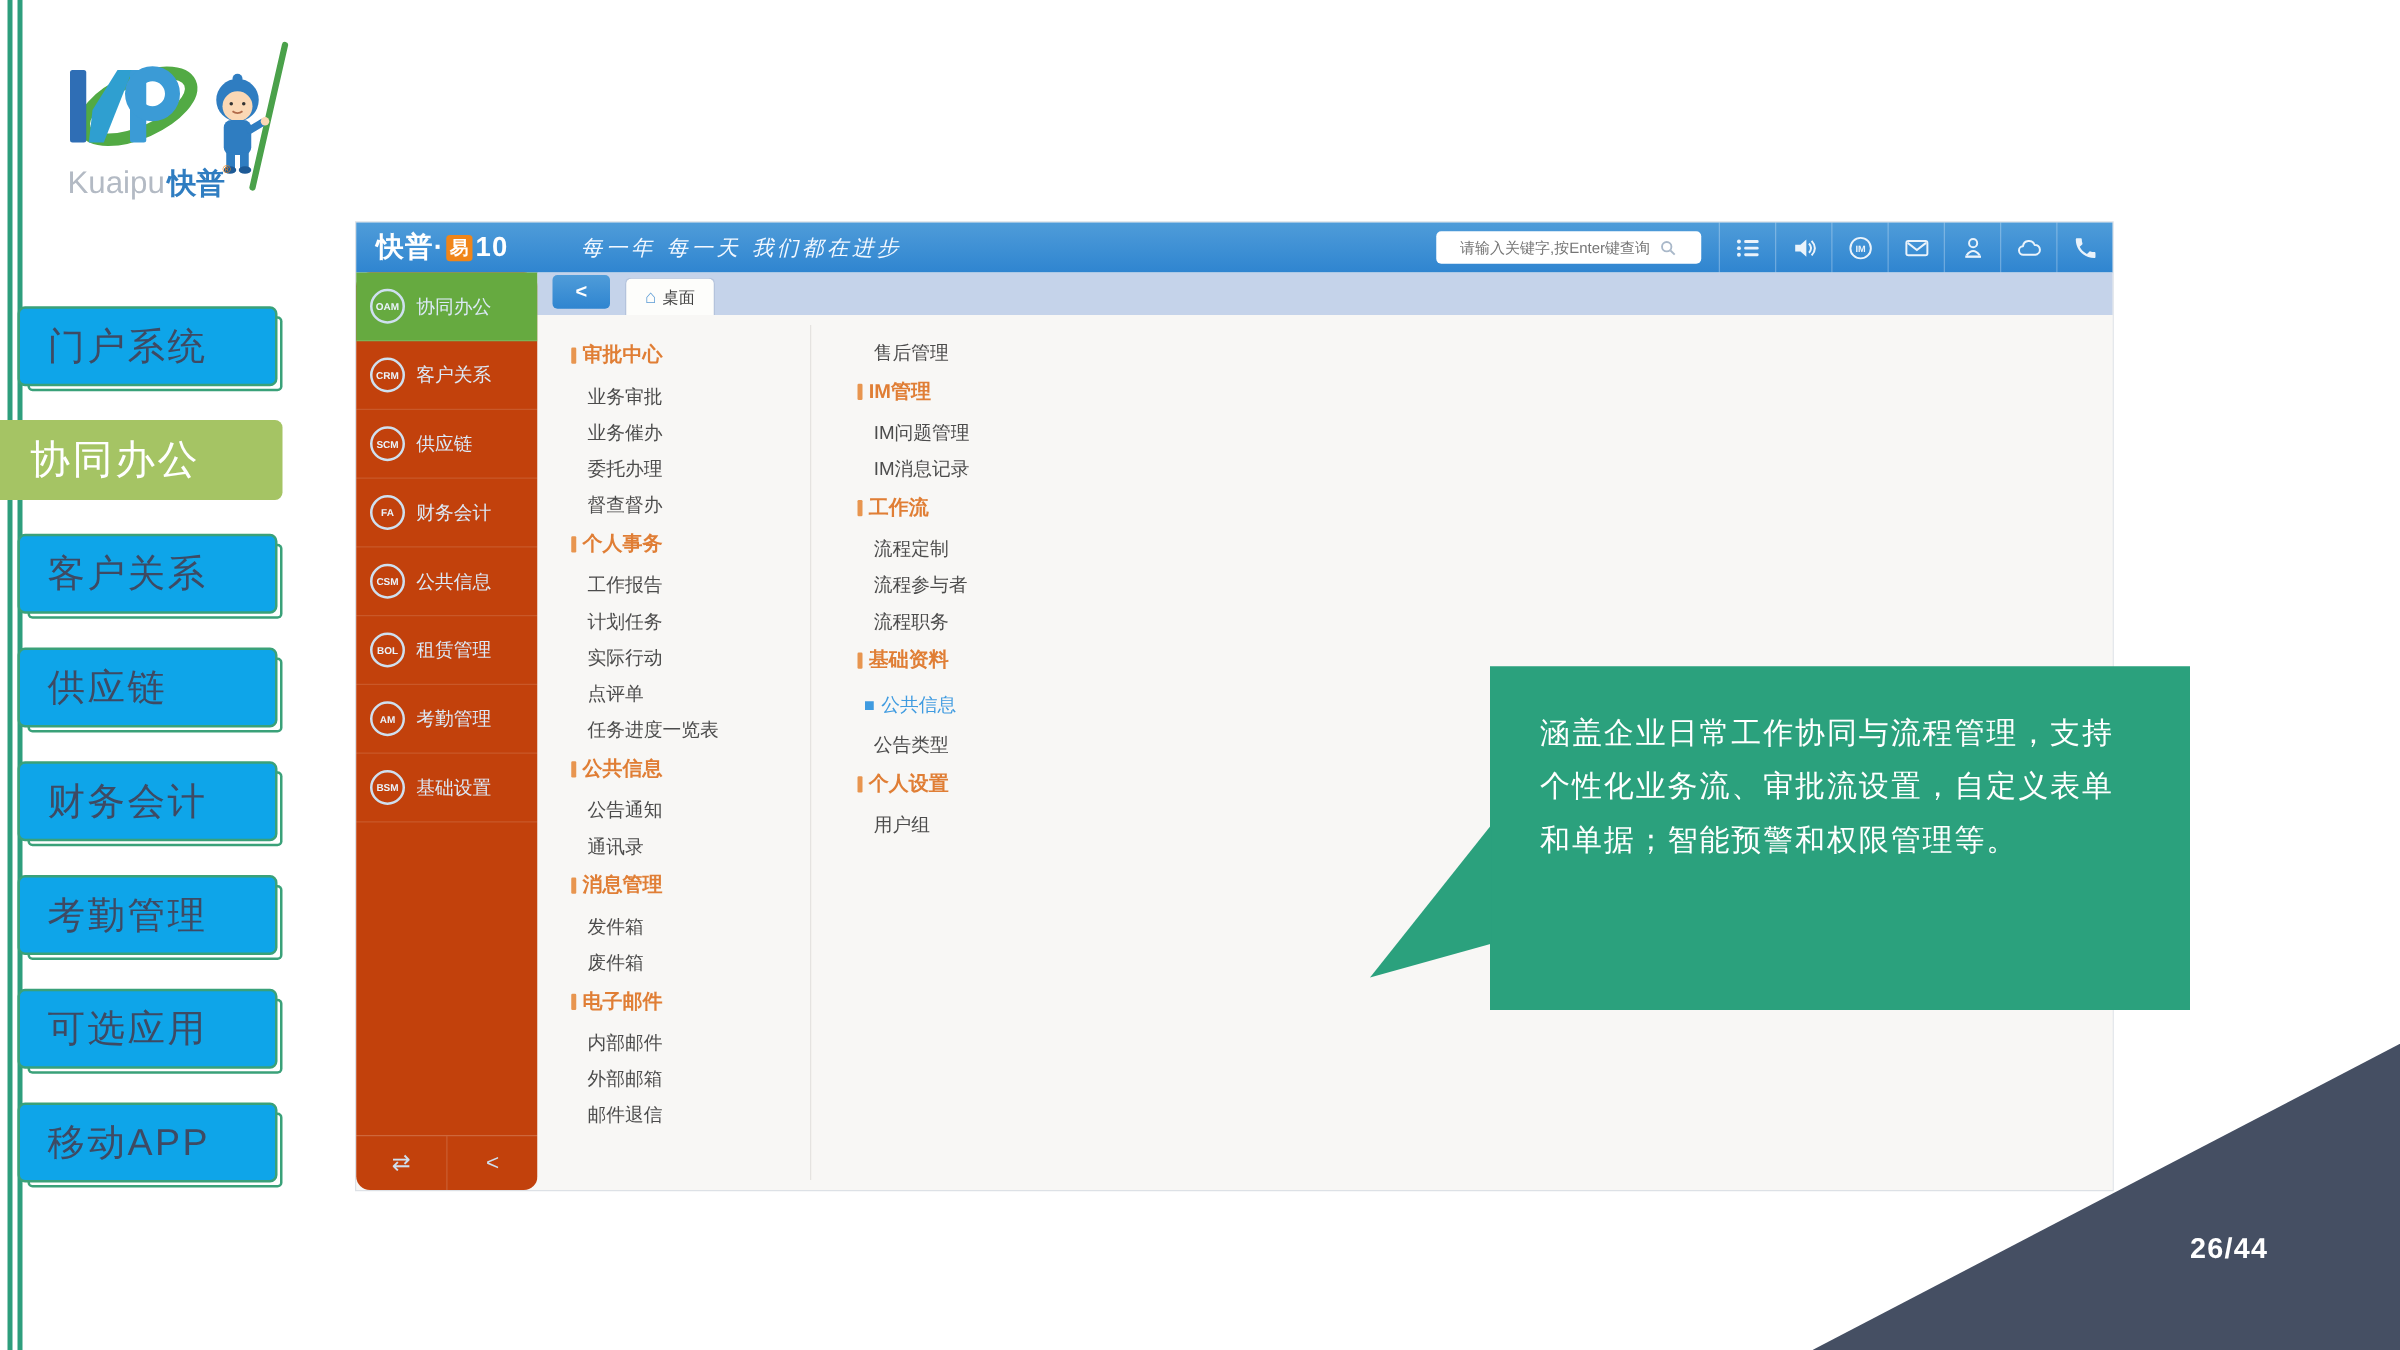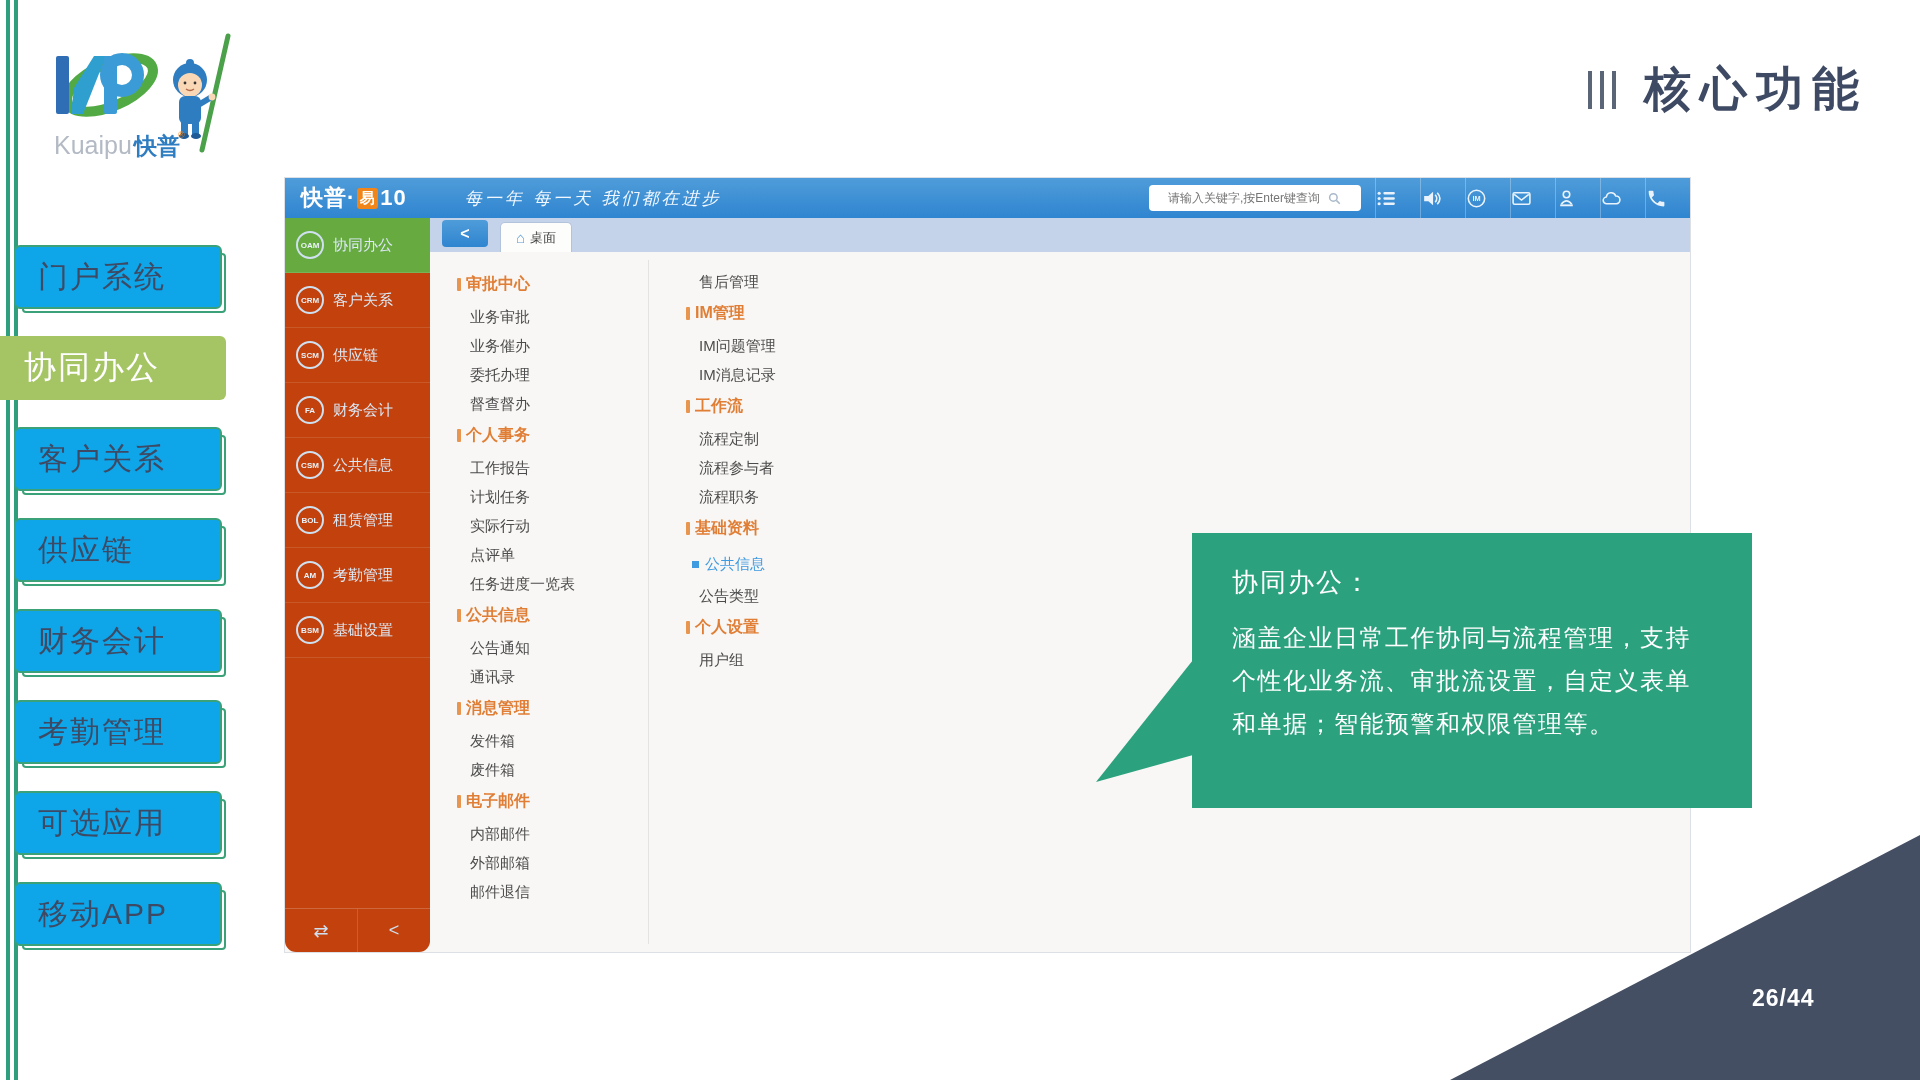--- a/index.html
+++ b/index.html
@@ -41,21 +41,21 @@
   .yi-box { width:21px; height:21px; background:#f08519; border-radius:3px; color:#fff; font-size:15px;
     display:flex; align-items:center; justify-content:center; margin:0 2px; }
   .slogan { margin-left:58px; color:#f2f8ff; font-size:17px; font-style:italic;
     font-family:"DejaVu Serif","Liberation Serif",serif; letter-spacing:3px; }
   .hspacer { flex:1; }
   .search-box { width:212px; height:26px; background:#fff; border-radius:4px; display:flex;
     align-items:center; padding:0 19px; }
   .search-box input { border:none; outline:none; flex:1; font-size:12px; color:#777; background:transparent; }
   .search-box svg { width:15px; height:15px; }
   .hicons { display:flex; align-items:stretch; height:40px; margin-left:14px; }
-  .hicon { width:45px; display:flex; align-items:center; 
+  .hicon { width:45px; display:flex; align-items:center; justify-content:center;
     border-left:1px solid rgba(255,255,255,.28); cursor:pointer; }
   .hicon svg { width:21px; height:21px; }
 
   
   .app-nav { position:absolute; left:0; top:40px; bottom:0; width:145px; background:#c2410c;border-radius:11px; }
   .nav-item { height:55px; display:flex; align-items:center; gap:9px; padding-left:11px;
     border-bottom:1px solid rgba(255,255,255,.12); color:#dce9f7; font-size:15px; cursor:pointer; }
   .nav-item .badge { width:28px; height:28px; border:2px solid #cfe0f0; border-radius:50%; flex:0 0 auto;
     display:flex; align-items:center; justify-content:center; font-size:8px; font-weight:bold; color:#eaf3fb; }
   .nav-item.v-active { background:#66aa40; }
@@ -129,28 +129,20 @@
     <circle cx="174" cy="69" r="3.4" fill="#fbd8b5"></circle>
     <rect x="143" y="94" width="7" height="13" fill="#2f7dc1"></rect>
     <rect x="154" y="94" width="7" height="13" fill="#2f7dc1"></rect>
     <ellipse cx="146" cy="108" rx="5" ry="3" fill="#1d5a96"></ellipse>
     <ellipse cx="158" cy="108" rx="5" ry="3" fill="#1d5a96"></ellipse>
     <text x="16" y="126" font-size="25" fill="#b3bac4">Kuaipu</text>
     <text x="96" y="126" font-size="23" font-weight="bold" fill="#2f7dc1">快普</text>
     <text x="140" y="110" font-size="9" fill="#f08519">®</text>
   </svg>
 
-  <div class="slide-title">
-    <span class="bars">
-        <i></i>
-        <i></i>
-        <i></i>
-      </span>
-    <span class="txt">核心功能</span>
-  </div>
 
   <div class="side-menu">
 
       <div class="side-item v-normal">
         <span>门户系统</span>
       </div>
 
       <div class="side-item v-active">
         <span>协同办公</span>
       </div>
@@ -421,20 +413,19 @@
           <div class="mrow v-i">
             <span>用户组</span></div>
         </div>
     </div>
   </div>
 
   <div class="bubble">
     <svg class="bubble-tail" viewBox="0 0 97 126">
       <polygon points="97,0 97,95 0,122" fill="#2ba17d"></polygon>
     </svg>
-    <div class="bubble-title">协同办公：</div>
     <div class="bubble-body">涵盖企业日常工作协同与流程管理，支持个性化业务流、审批流设置，自定义表单和单据；智能预警和权限管理等。</div>
   </div>
 
   <div class="corner"></div>
   <div class="page-num">26/44</div>
 
 </div>
 
 </body></html>

